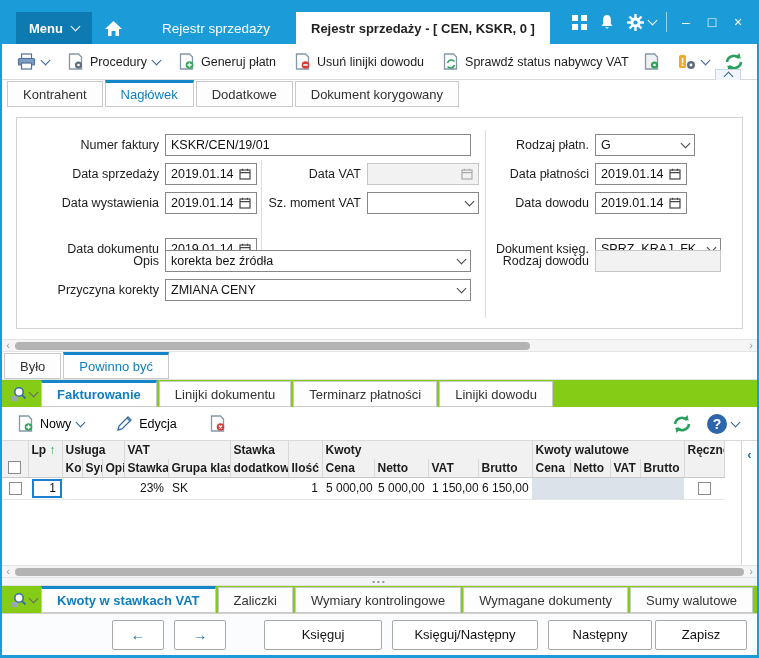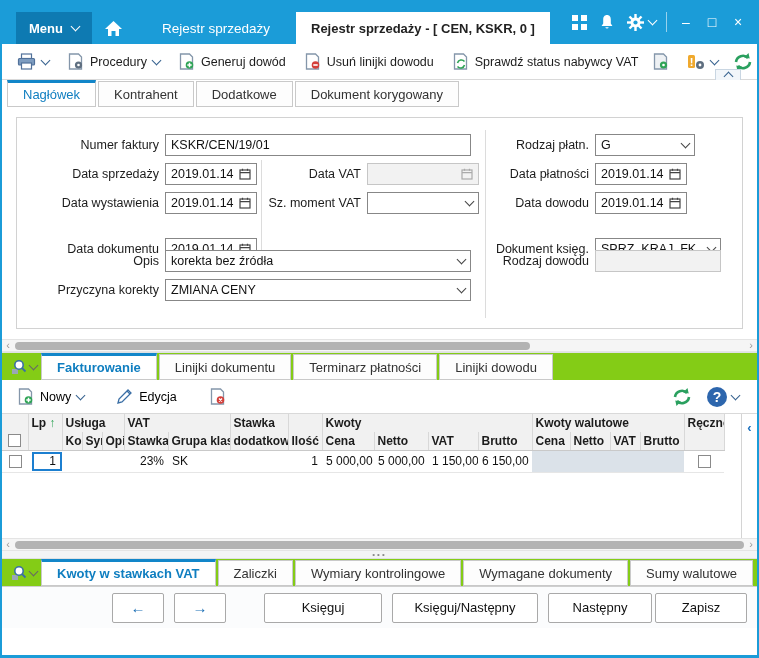--- a/index.html
+++ b/index.html
@@ -189,21 +189,21 @@
       <span>Procedury</span>
       <span class="chev dark"></span>
     </div>
     <div class="tb-sep"></div>
     <div class="tbtn">
       <svg width="17" height="17" viewBox="0 0 17 17">
         <path d="M2.5 1 h9 l3 3 v12 h-12 z" fill="#fff" stroke="#8496aa" stroke-width="1.3"></path>
         <circle cx="11.5" cy="12" r="3.8" fill="#2fa456"></circle>
         <path d="M11.5 9.8 v4.4 M9.3 12 h4.4" stroke="#fff" stroke-width="1.5"></path>
       </svg>
-      <span>Generuj dowód</span>
+      <span>Generuj płatn</span>
     </div>
     <div class="tb-sep"></div>
     <div class="tbtn">
       <svg width="17" height="17" viewBox="0 0 17 17">
         <path d="M2.5 1 h9 l3 3 v12 h-12 z" fill="#fff" stroke="#8496aa" stroke-width="1.3"></path>
         <circle cx="11.5" cy="12" r="3.8" fill="#d43f3a"></circle>
         <path d="M9.3 12 h4.4" stroke="#fff" stroke-width="1.6"></path>
       </svg>
       <span>Usuń linijki dowodu</span>
     </div>
@@ -239,22 +239,22 @@
         <path d="M5.5 19 l-1.2 -5.5 5.5 1 z" fill="#2aa05f"></path>
       </svg>
     </div>
 
     <div class="collapse-tip">
       <span class="chev"></span>
     </div>
   </div>
 
   <div class="tabs white">
+    <div class="tab">Kontrahent</div>
     <div class="tab active">Nagłówek</div>
-    <div class="tab">Kontrahent</div>
     <div class="tab">Dodatkowe</div>
     <div class="tab">Dokument korygowany</div>
   </div>
 
   <div class="form-area">
     <div class="fpanel">
       <div class="vsep" style="left:244px;top:42px;height:96px"></div>
       <div class="vsep" style="left:468px;top:12px;height:188px"></div>
 
       <div class="lbl r1 c1l">Numer faktury</div>
@@ -352,20 +352,24 @@
       </div>
     </div>
   </div>
 
   <div class="hscroll">
     <span class="arr l">‹</span>
     <span class="arr r">›</span>
     <div class="hthumb" style="left:13px;width:515px"></div>
   </div>
 
+  <div class="tabs white" style="padding-left:2px">
+    <div class="tab">Było</div>
+    <div class="tab active">Powinno być</div>
+  </div>
 
   <div class="tabs gray">
     <div class="mag-slot">
       <svg width="16" height="16" viewBox="0 0 16 16">
         <rect x="1" y="10" width="6" height="5" fill="#9aa7b5"></rect>
         <circle cx="8" cy="6" r="4.2" fill="#fff" stroke="#3a6ea5" stroke-width="1.6"></circle>
         <path d="M11 9 l3.5 3.5" stroke="#3a6ea5" stroke-width="1.8"></path>
       </svg>
       <span class="chev gray"></span>
     </div>

